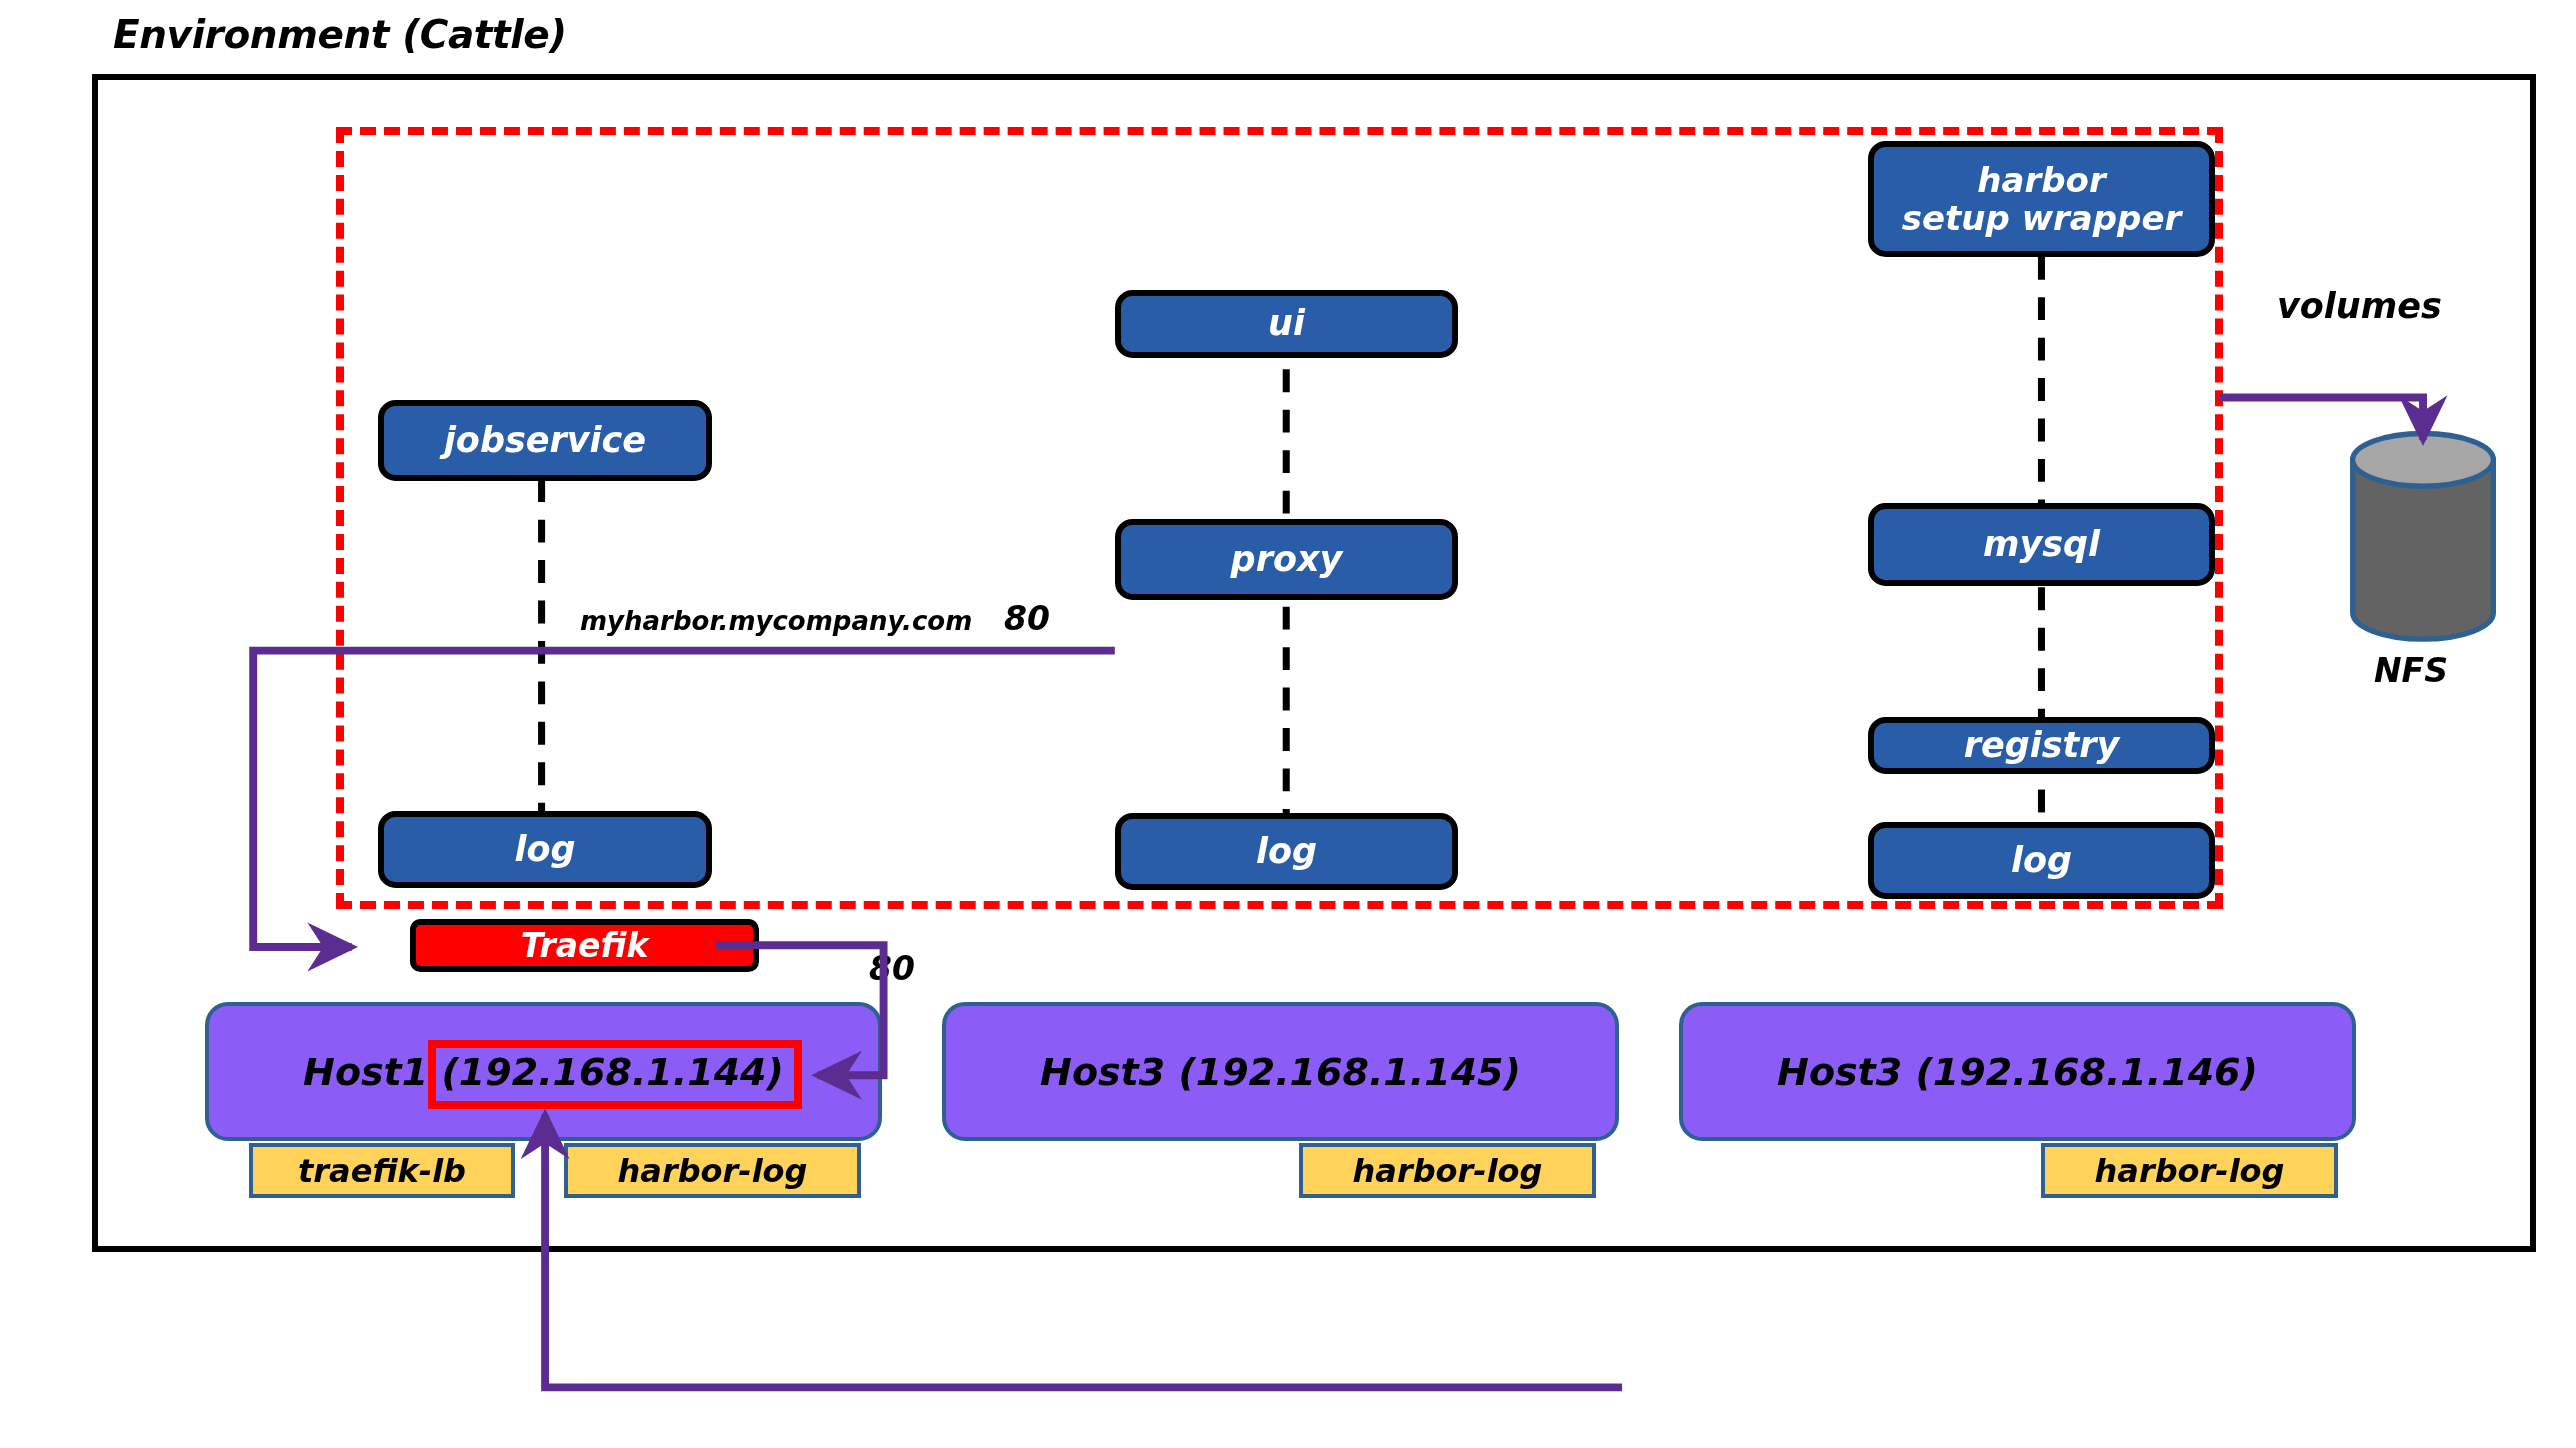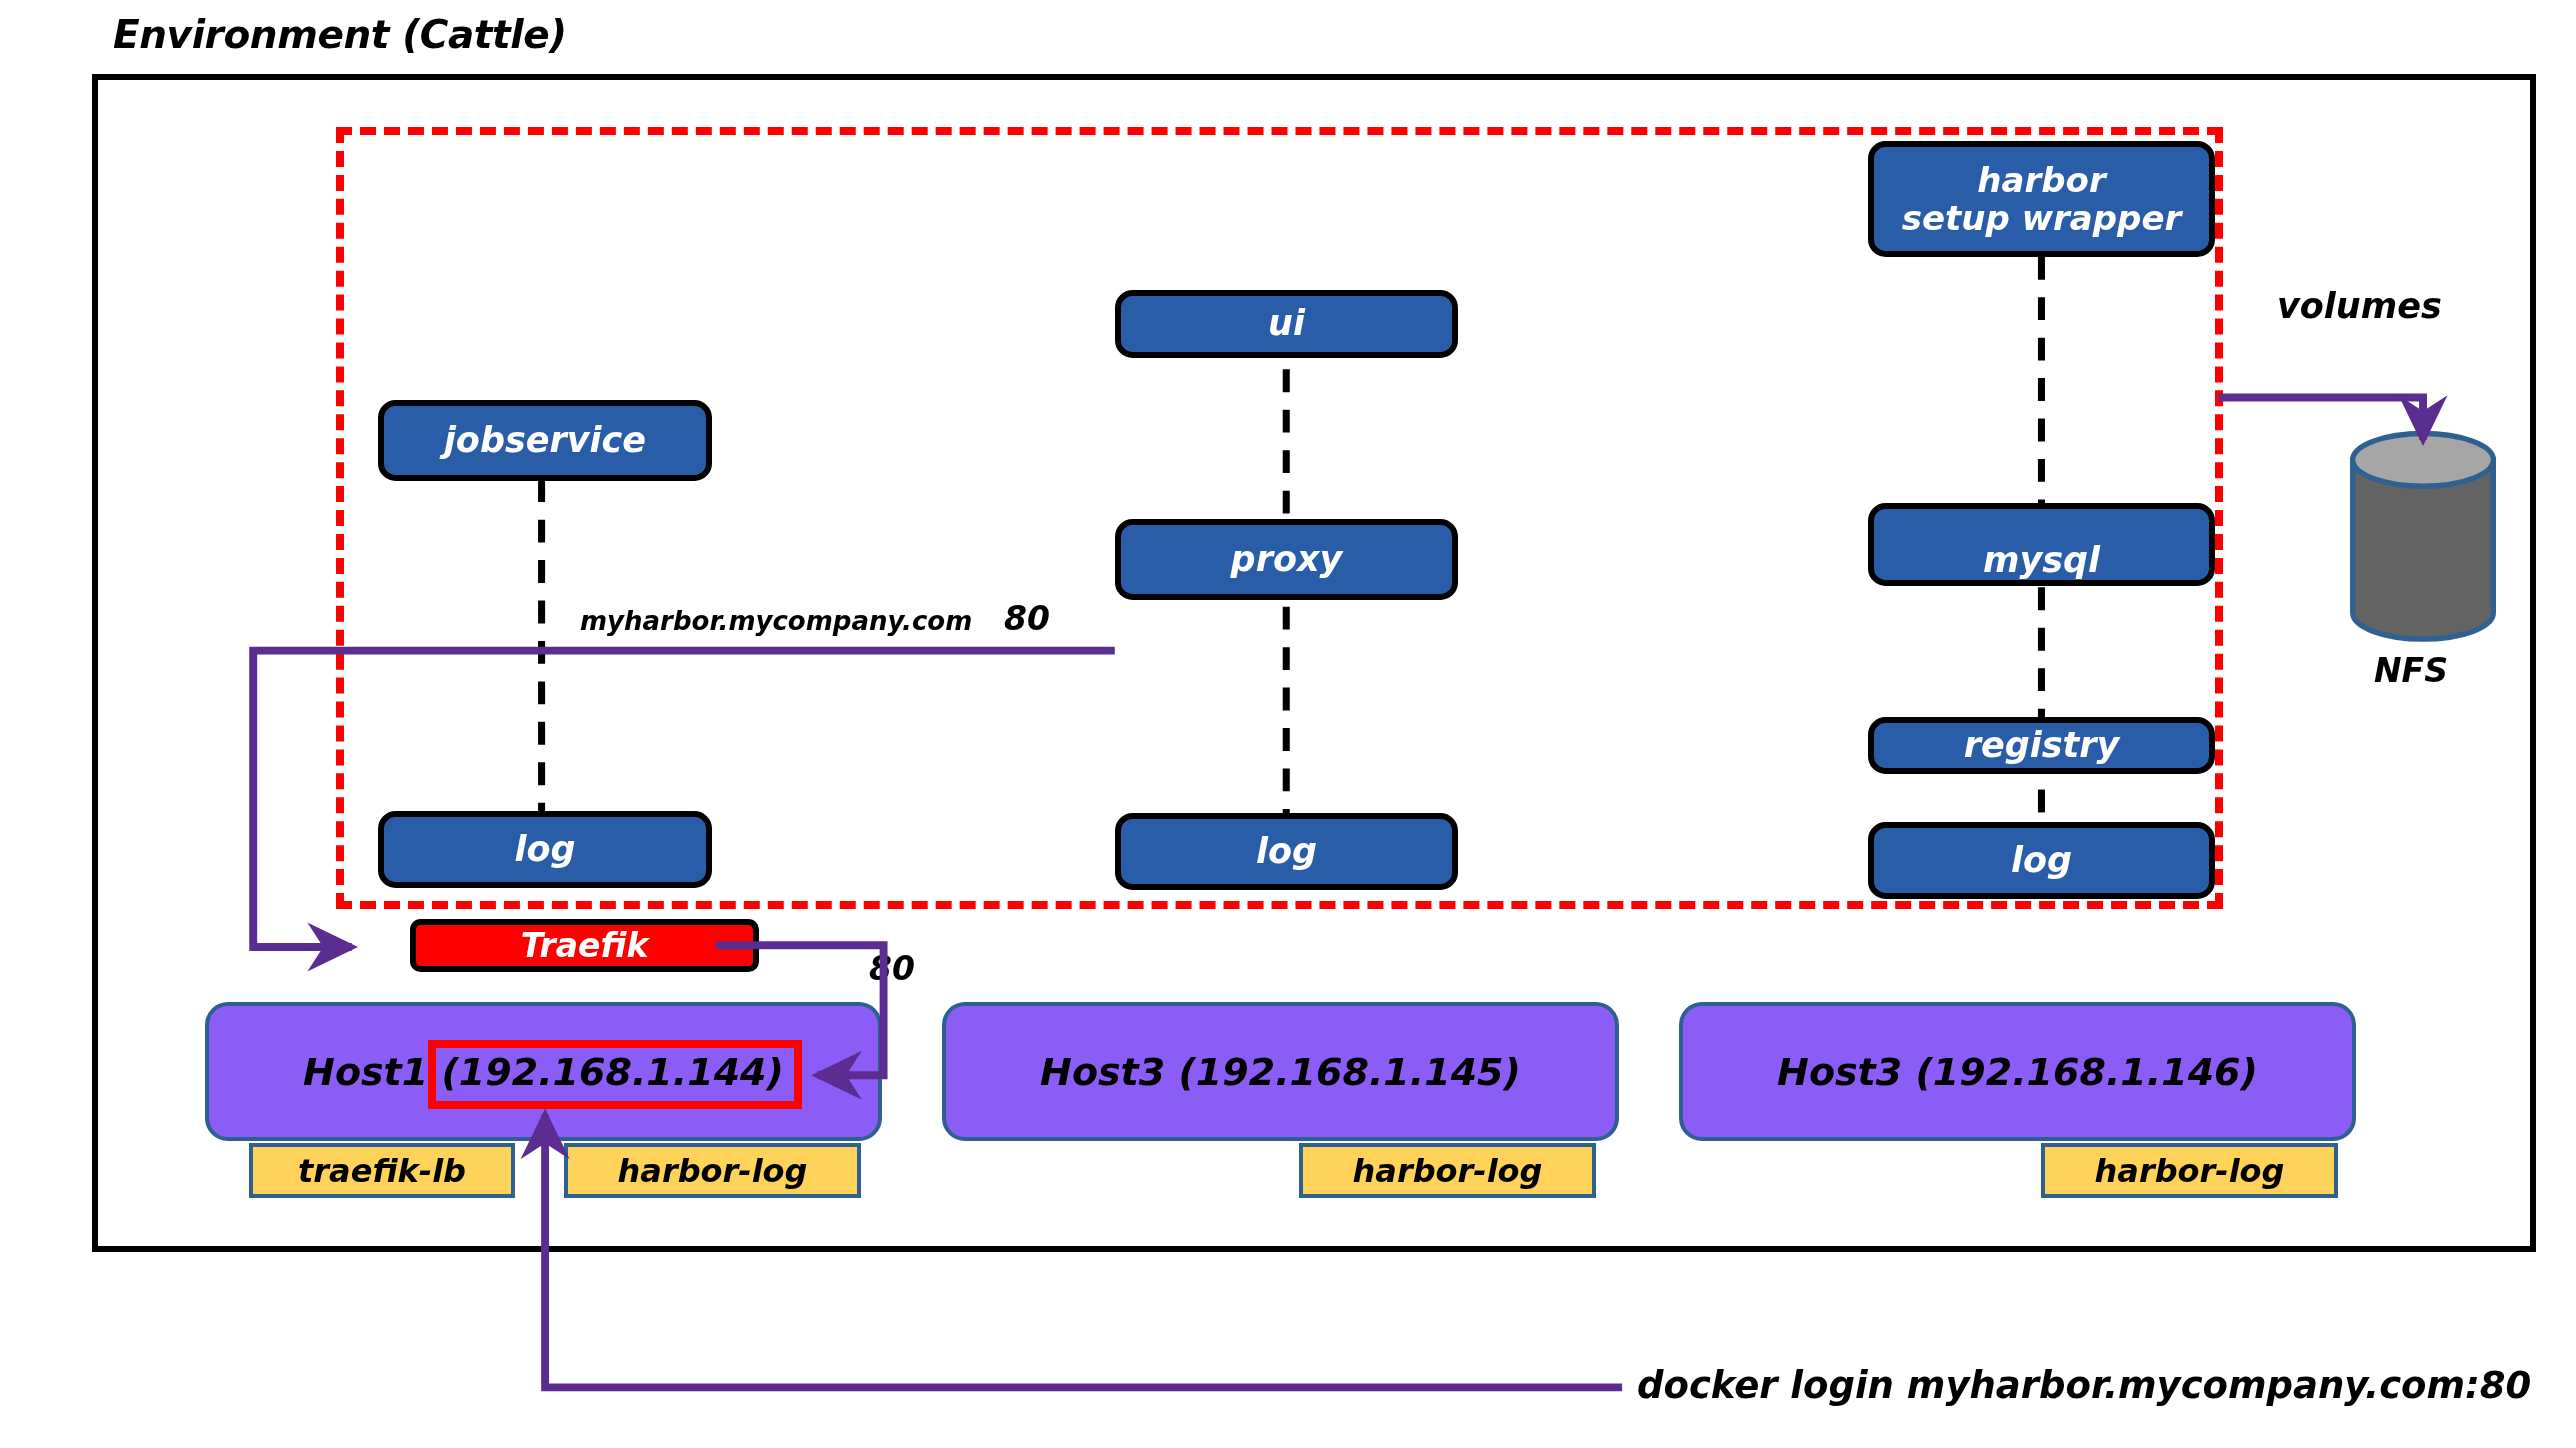--- a/index.html
+++ b/index.html
@@ -185,21 +185,21 @@
 
   <div class="abs svc-box" style="left:1115px; top:813px; width:343px; height:77px;">
     <span>log</span>
   </div>
 
   <div class="abs svc-box two-line" style="left:1868px; top:141px; width:347px; height:116px; flex-direction:column;">
     <span>harbor</span>
     <span>setup wrapper</span>
   </div>
 
-  <div class="abs svc-box" style="left:1868px; top:503px; width:347px; height:83px;align-items:flex-end;">
+  <div class="abs svc-box" style="left:1868px; top:503px; width:347px; height:83px;">
     <span>mysql</span>
   </div>
 
   <div class="abs svc-box" style="left:1868px; top:717px; width:347px; height:57px;">
     <span>registry</span>
   </div>
 
   <div class="abs svc-box" style="left:1868px; top:822px; width:347px; height:77px;">
     <span>log</span>
   </div>
@@ -266,16 +266,15 @@
   </svg>
 
   <div class="abs plain-label" id="label-host-route" style="left:580px; top:606px;">myharbor.mycompany.com</div>
 
   <div class="abs plain-label" id="label-port-proxy" style="left:1004px; top:599px;">80</div>
 
   <div class="abs plain-label" id="label-port-traefik" style="left:869px; top:949px;">80</div>
 
   <div class="abs plain-label" id="label-volumes" style="left:2277px; top:286px;">volumes</div>
 
-  <div class="abs plain-label" id="label-docker-login" style="left:1637px; top:1364px;">docker login myharbor.mycompany.com:80</div>
 
 </div>
 
 
 </body></html>

